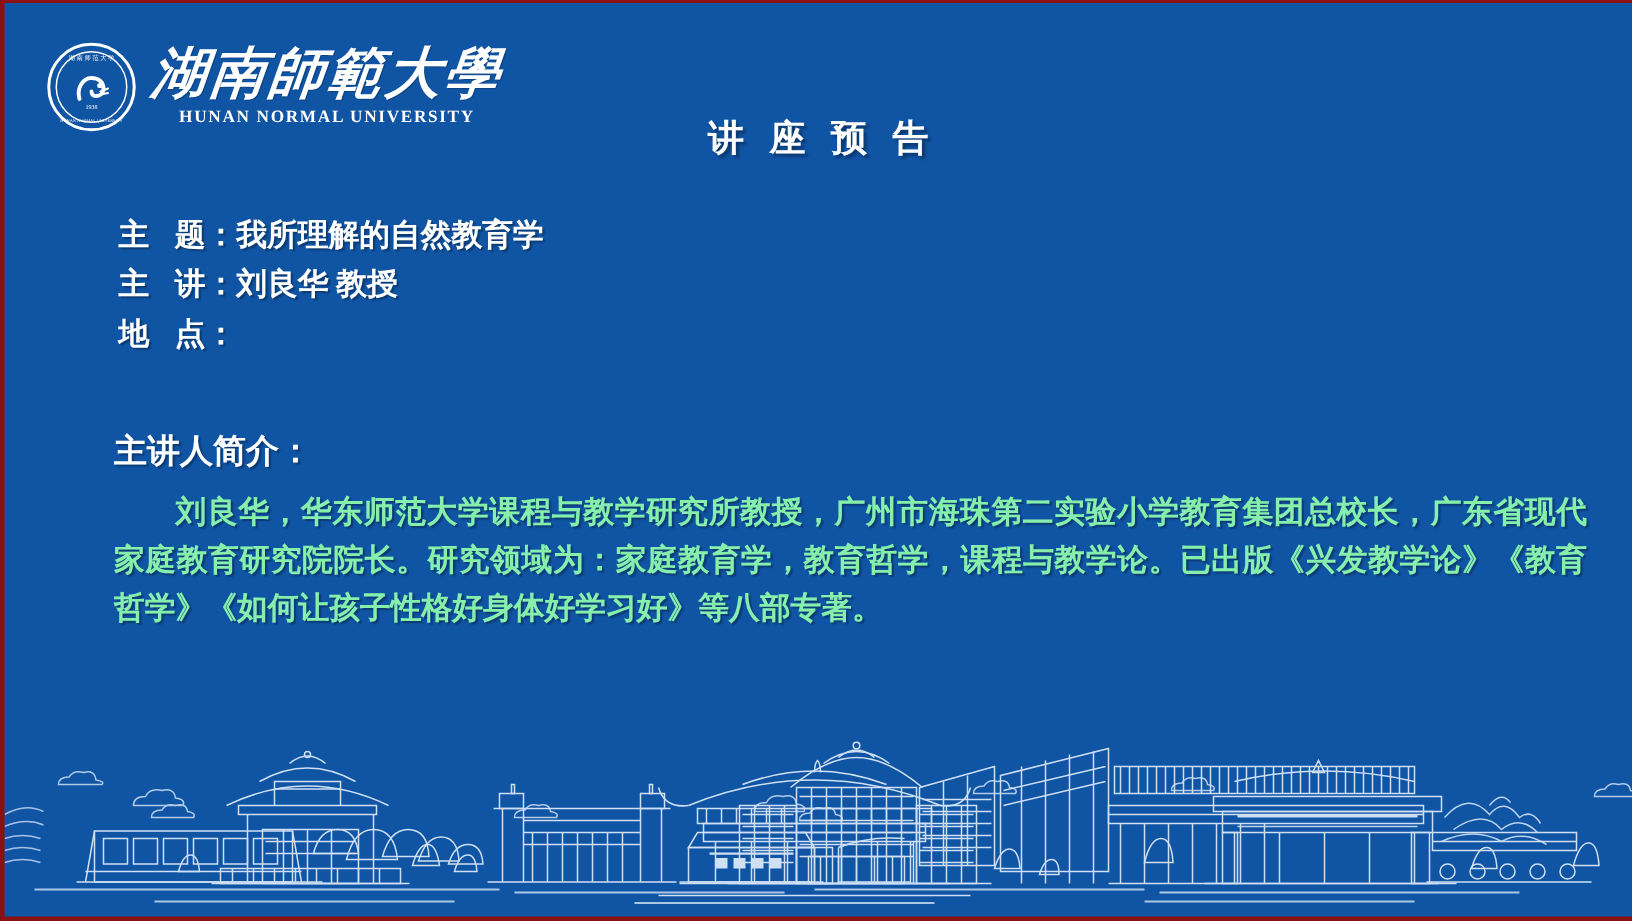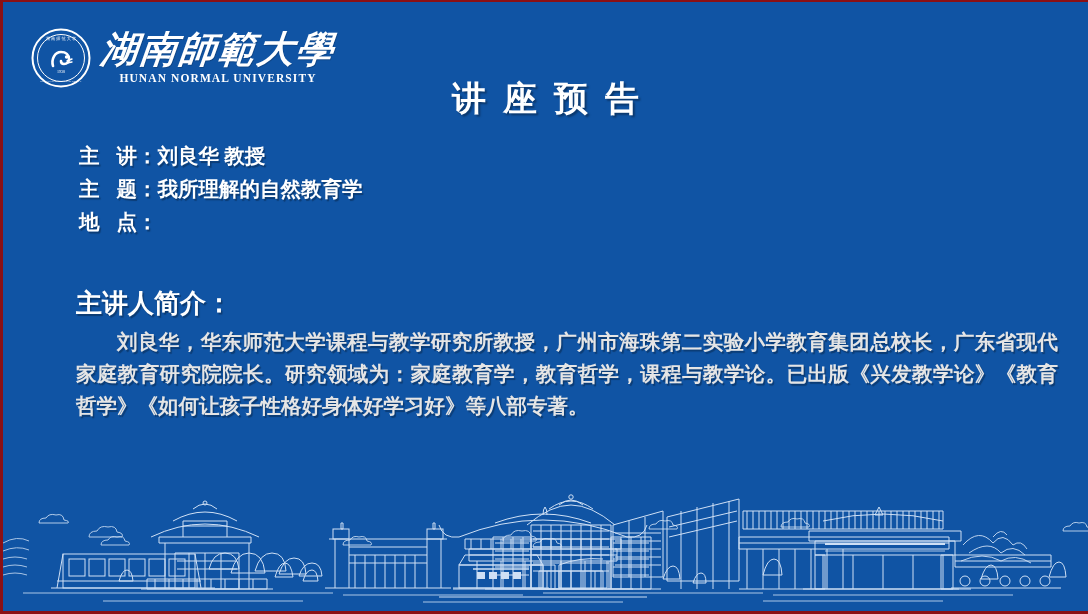--- a/index.html
+++ b/index.html
@@ -62,21 +62,21 @@
     margin-top: 5px;
   }
 
   
   .poster-title {
     position: absolute;
     left: 0;
     right: 0;
     top: 74px;
     text-align: center;
-    font-size: 34px;
+    font-size: 24px;
     font-weight: bold;
     color: #ffffff;
     letter-spacing: 17px;
     text-indent: 17px;
     text-shadow: 2px 2px 2px rgba(0,0,0,0.35);
   }
 
   
   .info-list {
     position: absolute;
@@ -101,34 +101,34 @@
   .info-label .sp { display: inline-block; width: 17px; }
   .info-value {
     flex: 0 1 auto;
   }
 
   
   .bio-heading {
     position: absolute;
     left: 73px;
     top: 284px;
-    font-size: 26px;
+    font-size: 22px;
     font-weight: bold;
     color: #ffffff;
     text-shadow: 1.5px 1.5px 1px rgba(0,0,0,0.3);
     font-family: Liberation Mono, monospace;
   }
   .bio-body {
     position: absolute;
     left: 73px;
     top: 324px;
     width: 982px;
     font-size: 20.5px;
     font-weight: bold;
-    color: #e5e5e5;
+    color: #86efac;
     line-height: 32px;
     text-align: justify;
     text-justify: inter-character;
     text-indent: 41px;
     text-shadow: 1.5px 1.5px 1px rgba(0,0,0,0.3);
   }
 
   
   .skyline {
     position: absolute;
@@ -166,27 +166,27 @@
       <span class="logo-cn">湖南師範大學</span>
       <span class="logo-en">HUNAN NORMAL UNIVERSITY</span>
     </span>
   </div>
 
   <div class="poster-title">讲座预告</div>
 
   <div class="info-list">
 
     <div class="info-row">
+      <span class="info-label"><span>主</span><span class="sp"></span><span>题</span><span>：</span></span>
+      <span class="info-value">我所理解的自然教育学</span>
+    </div>
+
+    <div class="info-row">
       <span class="info-label"><span>主</span><span class="sp"></span><span>讲</span><span>：</span></span>
       <span class="info-value">刘良华 教授</span>
-    </div>
-
-    <div class="info-row">
-      <span class="info-label"><span>主</span><span class="sp"></span><span>题</span><span>：</span></span>
-      <span class="info-value">我所理解的自然教育学</span>
     </div>
 
 
     <div class="info-row">
       <span class="info-label"><span>地</span><span class="sp"></span><span>点</span><span>：</span></span>
     </div>
 
   </div>
 
   <div class="bio-heading">主讲人简介：</div>

